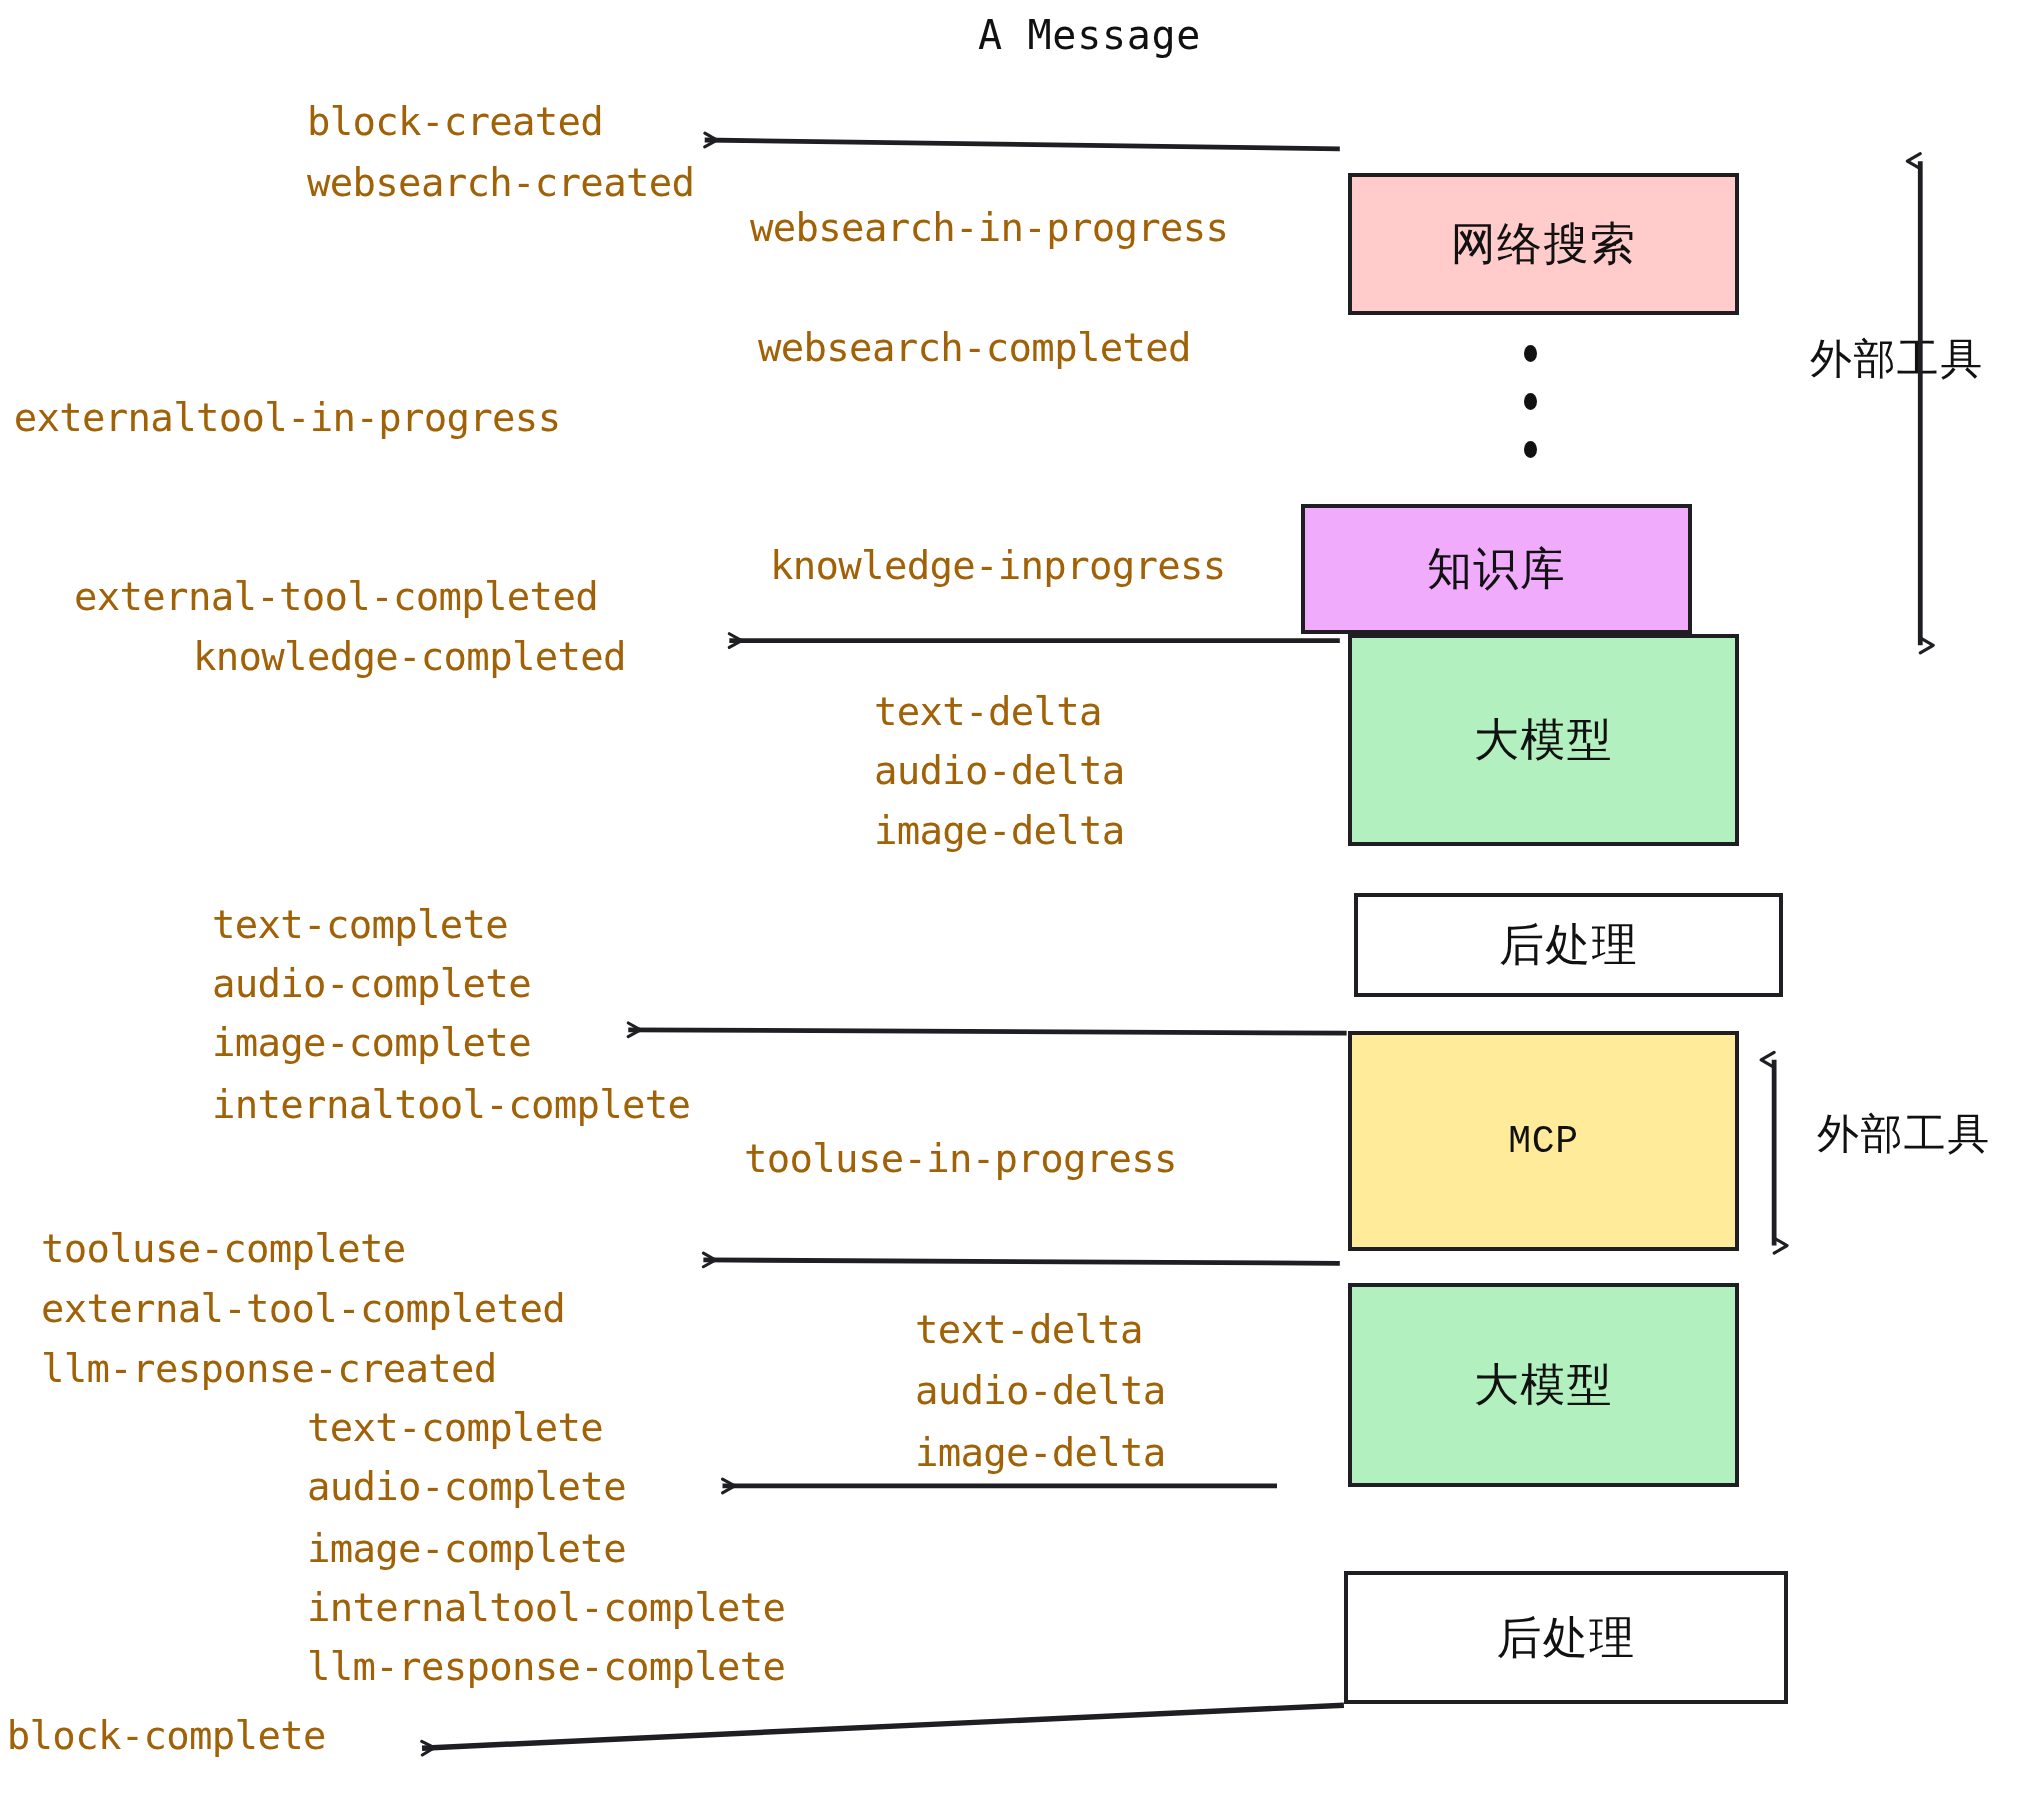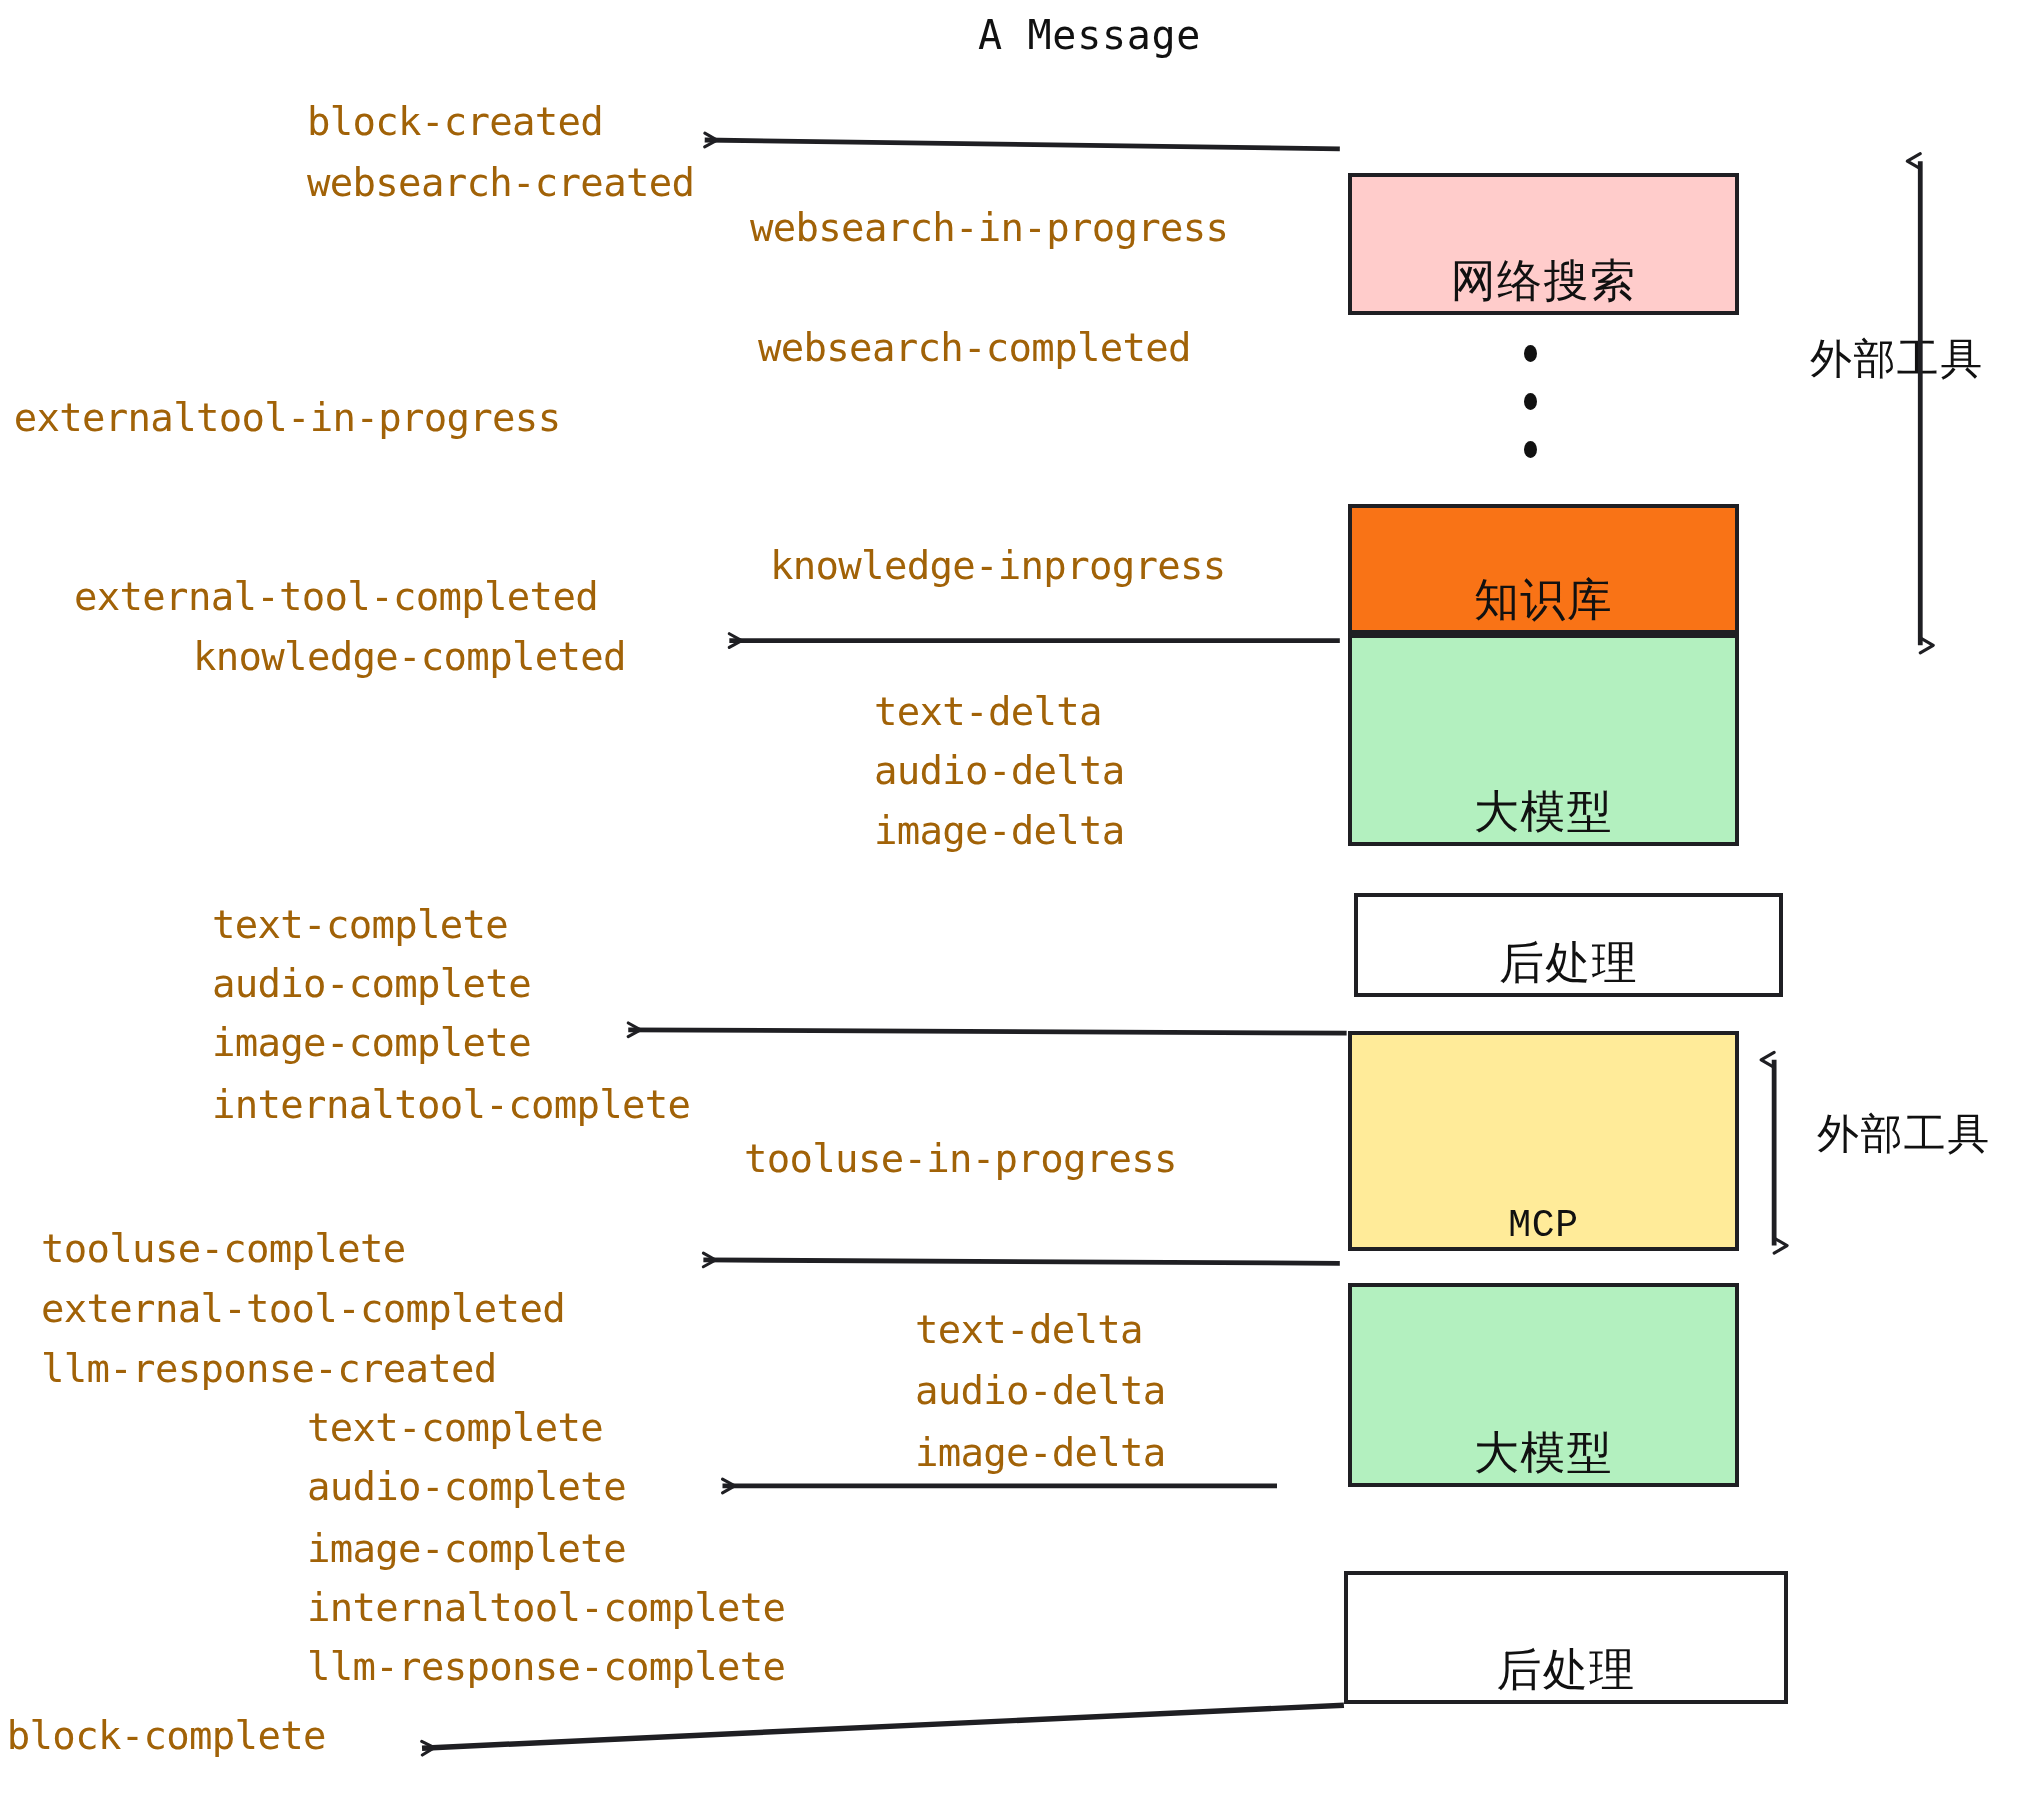--- a/index.html
+++ b/index.html
@@ -31,21 +31,21 @@
     font-size: 40px;
     color: #111111;
     white-space: nowrap;
     letter-spacing: 0.7px;
   }
   .nodebox {
     position: absolute;
     box-sizing: border-box;
     border: 4.1px solid #1f1f23;
     display: flex;
-    align-items: flex-end;
+    align-items: center;
     justify-content: center;
     color: #111111;
     font-family: "DejaVu Sans", "Liberation Sans", sans-serif;
     white-space: nowrap;
   }
   .nodebox .lbl-cn {
     font-size: 45px;
     letter-spacing: 1.4px;
   }
   .nodebox .lbl-en {
@@ -87,21 +87,21 @@
 <body>
 
 <div id="canvas">
 
   <div class="title" style="left:978px; top:12.3px;">A Message</div>
 
   <div class="nodebox" style="left:1348px; top:173px; width:391px; height:142px; background:#ffcccb;">
     <span class="lbl-cn">网络搜索</span>
   </div>
 
-  <div class="nodebox" style="left:1348px; top:504px; width:391px; height:130px; background:#f97316;">
+  <div class="nodebox" style="left:1301px; top:504px; width:391px; height:130px; background:#f0abfc;">
     <span class="lbl-cn">知识库</span>
   </div>
 
   <div class="nodebox" style="left:1348px; top:634px; width:391px; height:212px; background:#b3f0bf;">
     <span class="lbl-cn">大模型</span>
   </div>
 
   <div class="nodebox" style="left:1354px; top:893px; width:429px; height:104px; background:#ffffff;">
     <span class="lbl-cn">后处理</span>
   </div>

